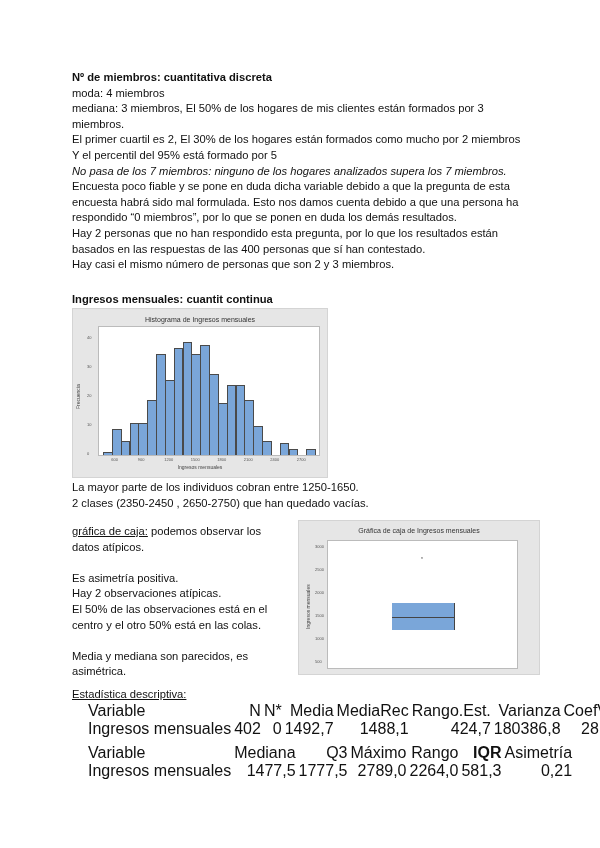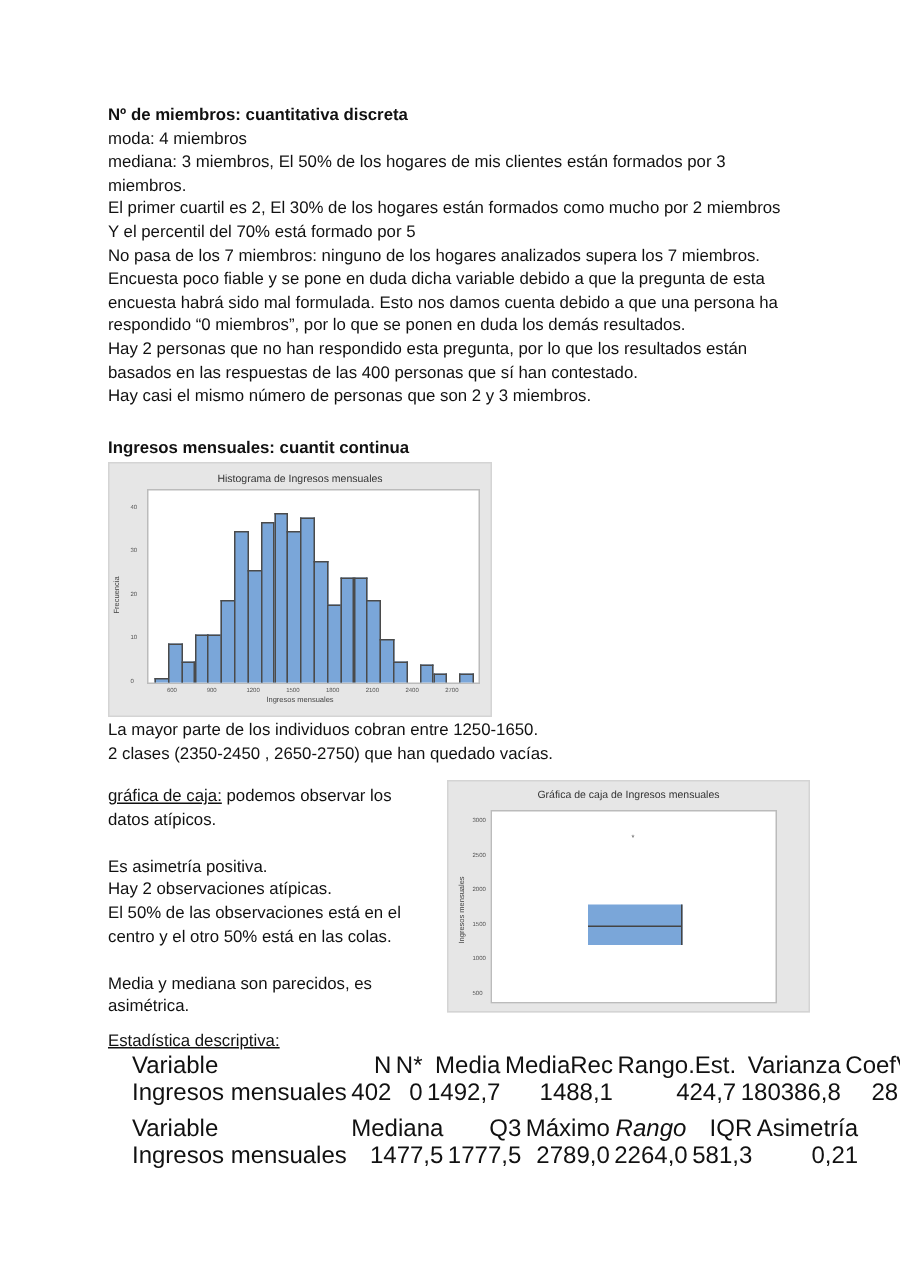--- a/index.html
+++ b/index.html
@@ -18,22 +18,22 @@
 </style>
 </head>
 <body>
 
 <div class="p b" style="top:70px;">Nº de miembros: cuantitativa discreta</div>
 <div id="s1lines">
     <div class="p" style="top: 85.6px;">moda:  4 miembros</div>
     <div class="p" style="top: 101.2px;">mediana: 3 miembros, El 50% de los hogares de mis clientes están formados por 3</div>
     <div class="p" style="top: 116.8px;">miembros.</div>
     <div class="p" style="top: 132.4px;">El primer cuartil es 2, El 30% de los hogares están formados como mucho por 2 miembros</div>
-    <div class="p" style="top: 148px;">Y el percentil del 70% está formado por 5</div>
-    <div class="p" style="top: 163.6px;">No pasa de los 7 miembros: ninguno de los hogares analizados supera los 7 miembros.</div>
+    <div class="p" style="top: 148px;">Y el percentil del 95% está formado por 5</div>
+    <div class="p" style="top: 163.6px; font-style: italic;">No pasa de los 7 miembros: ninguno de los hogares analizados supera los 7 miembros.</div>
     <div class="p" style="top: 179.2px;">Encuesta poco fiable y se pone en duda dicha variable debido a que la pregunta de esta</div>
     <div class="p" style="top: 194.8px;">encuesta habrá sido mal formulada. Esto nos damos cuenta debido a que una persona ha</div>
     <div class="p" style="top: 210.4px;">respondido “0 miembros”, por lo que se ponen en duda los demás resultados.</div>
     <div class="p" style="top: 226px;">Hay 2 personas que no han respondido esta pregunta, por lo que los resultados están</div>
     <div class="p" style="top: 241.6px;">basados en las respuestas de las 400 personas que sí han contestado.</div>
     <div class="p" style="top: 257.2px;">Hay casi el mismo número de personas que son 2 y 3 miembros.</div>
   </div>
 
 <div class="p b" style="top:292px;">Ingresos mensuales: cuantit continua</div>
 
@@ -151,22 +151,22 @@
       </tr>
 </tbody>
   </table>
 <table class="stats" style="top:744px;">
   <tbody>
       <tr id="t2h">
         <td>Variable</td>
         <td style="text-align: right;">Mediana</td>
         <td style="text-align: right;">Q3</td>
         <td style="text-align: right;">Máximo</td>
-        <td style="text-align: center; font-style: italic;">Rango</td>
-        <td style="text-align: right;">IQR</td>
+        <td style="text-align: right;">Rango</td>
+        <td style="text-align: right; font-weight: bold;">IQR</td>
         <td style="text-align: right;">Asimetría</td>
       </tr>
   <tr id="t2r">
         <td>Ingresos mensuales</td>
         <td style="text-align: right;">1477,5</td>
         <td style="text-align: center;">1777,5</td>
         <td style="text-align: right;">2789,0</td>
         <td style="text-align: right;">2264,0</td>
         <td style="text-align: right;">581,3</td>
         <td style="text-align: right; margin-top: 16px;">0,21</td>

